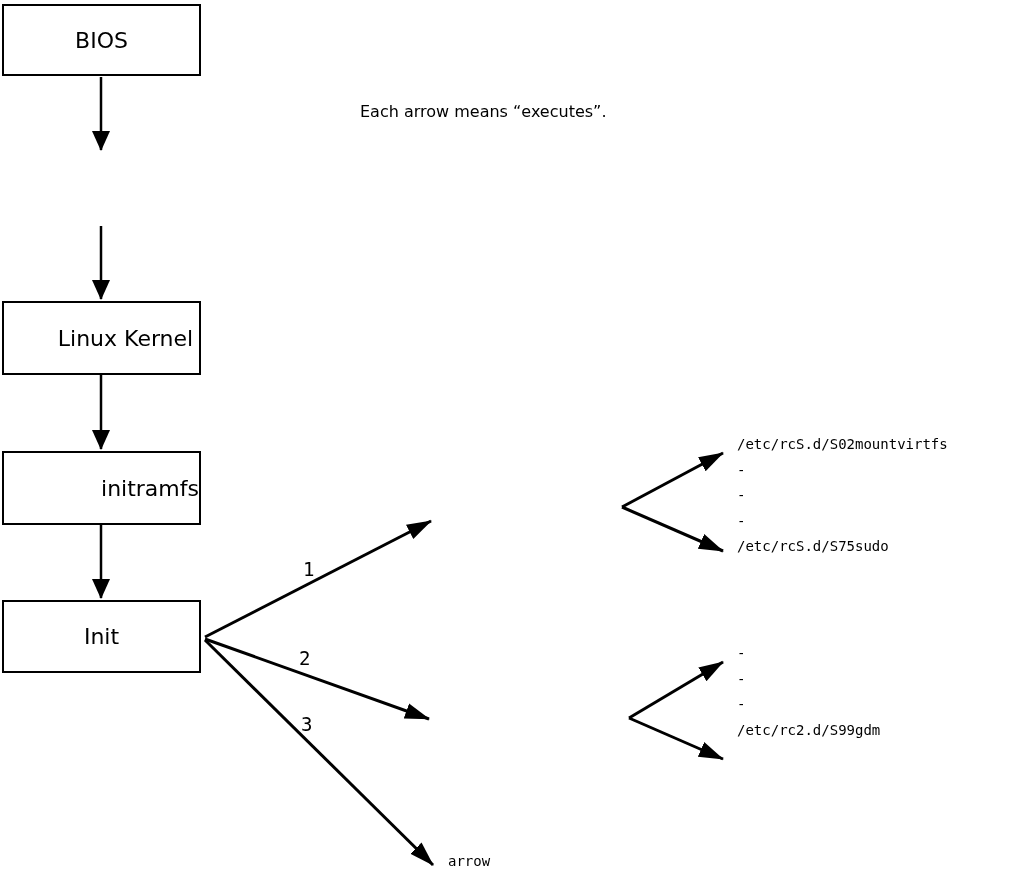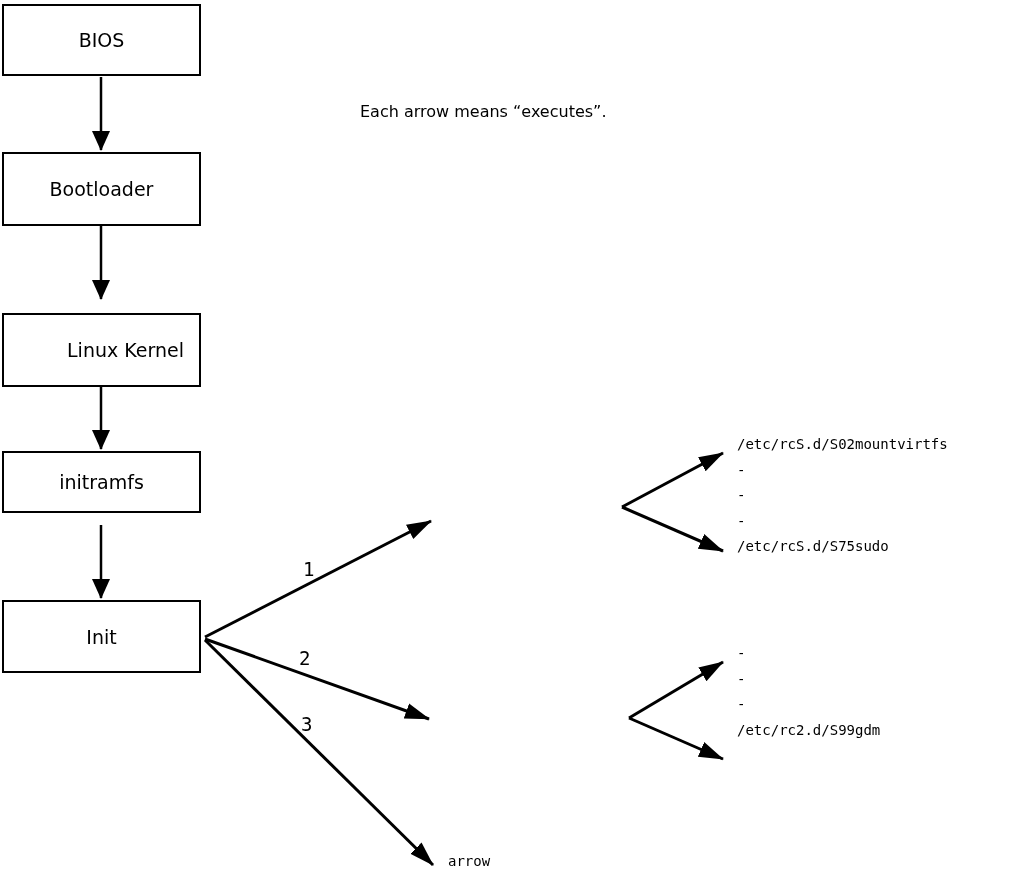--- a/index.html
+++ b/index.html
@@ -26,21 +26,21 @@
   .flow-box {
     position: absolute;
     left: 2px;
     width: 199px;
     box-sizing: border-box;
     border: 2px solid #000000;
     background: #ffffff;
     display: flex;
     align-items: center;
     justify-content: center;
-    font-size: 19px;
+    font-size: 22px;
     font-family: "DejaVu Sans", sans-serif;
   }
   .note {
     position: absolute;
     left: 360px;
     top: 102px;
     font-size: 16px;
     white-space: nowrap;
     font-family: "DejaVu Sans", sans-serif;
   }
@@ -96,27 +96,24 @@
 
     <line x1="629" y1="718" x2="723" y2="662" stroke="#000000" stroke-width="3" marker-end="url(#mD)"></line>
     <line x1="629" y1="718" x2="723" y2="759" stroke="#000000" stroke-width="3" marker-end="url(#mD)"></line>
   </svg>
 
   <div class="note">Each arrow means “executes”.</div>
 
   <div class="flow-box" style="top:4px; height:72px;">
     <span>BIOS</span>
   </div>
-  <div class="flow-box" style="top:152px; height:74px;">
-    <span>Bootloader</span>
-  </div>
-  <div class="flow-box" style="top:313px; height:74px;padding-left:48px;">
+  <div class="flow-box" style="top:301px; height:74px;padding-left:48px;">
     <span>Linux Kernel</span>
   </div>
-  <div class="flow-box" style="top:451px; height:62px;">
+  <div class="flow-box" style="top:451px; height:74px;justify-content:flex-end;">
     <span>initramfs</span>
   </div>
   <div class="flow-box" style="top:600px; height:73px;">
     <span>Init</span>
   </div>
 
   <div class="branch-number" style="left:303px; top:559px;">1</div>
   <div class="branch-number" style="left:299px; top:648px;">2</div>
   <div class="branch-number" style="left:301px; top:714px;">3</div>
 

